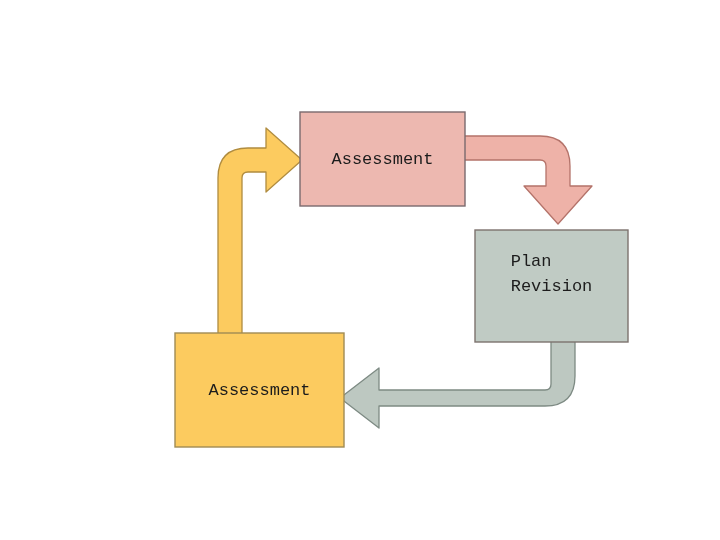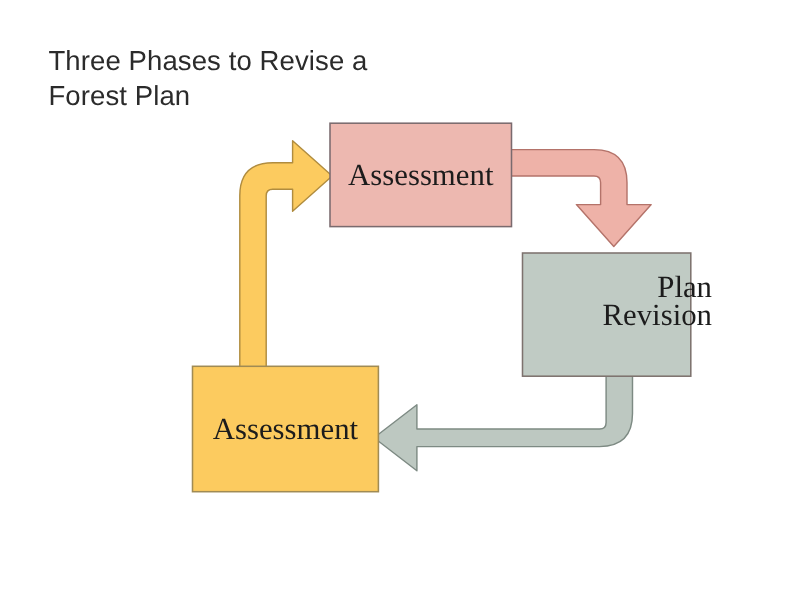--- a/index.html
+++ b/index.html
@@ -45,46 +45,44 @@
     top: 0;
     width: 720px;
     height: 540px;
   }
 
   .node-label {
     position: absolute;
     display: flex;
     align-items: center;
     justify-content: center;
-    text-align: right;
+    text-align: left;
     color: #1c1c1c;
-    font-size: 28px;
+    font-size: 17px;
     line-height: 25px;
-    font-family: Liberation Serif, serif;
+    font-family: Liberation Mono, monospace;
     white-space: pre-line;
     pointer-events: none;
   }
 
   #label-assessment {
     left: 300px; top: 112px; width: 165px; height: 94px;
   }
   #label-plan-revision {
-    left: 475px; top: 230px; width: 153px; height: 88px; margin-left: 46px;
+    left: 475px; top: 230px; width: 153px; height: 88px;
   }
   #label-monitoring {
     left: 175px; top: 333px; width: 169px; height: 114px;
   }
 </style>
 </head>
 <body>
 
 <div id="slide">
 
-  <div id="title">Three Phases to Revise a
-Forest Plan</div>
 
   <svg id="diagram" viewBox="0 0 720 540">
 
     <path d="M 218 340
              L 218 178
              Q 218 148 248 148
              L 266 148
              L 266 128
              L 302 160
              L 266 192

